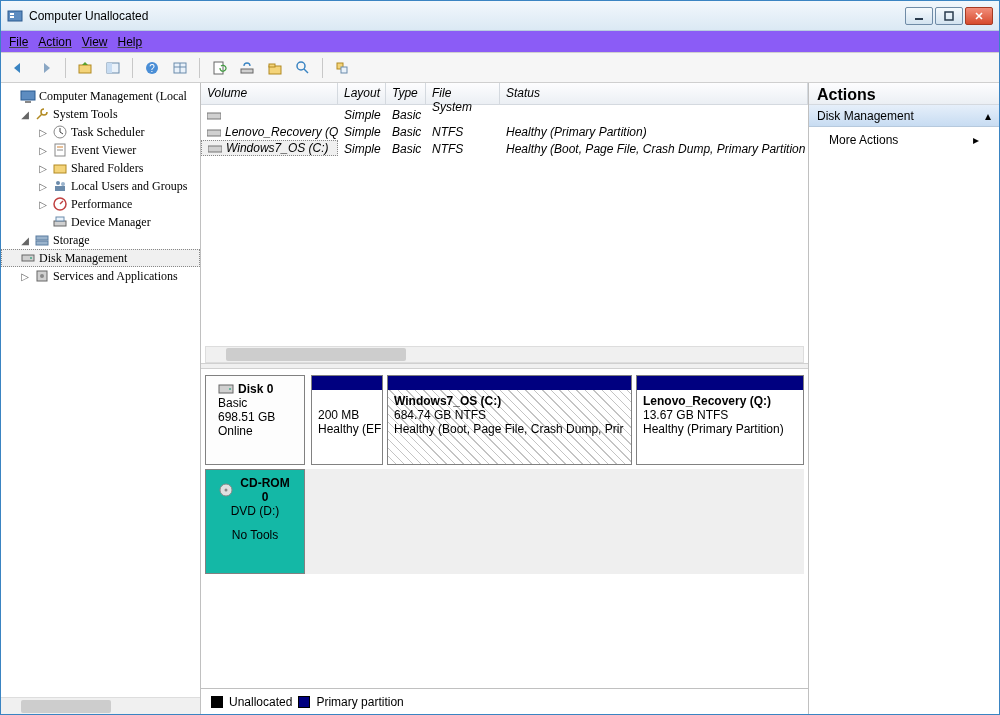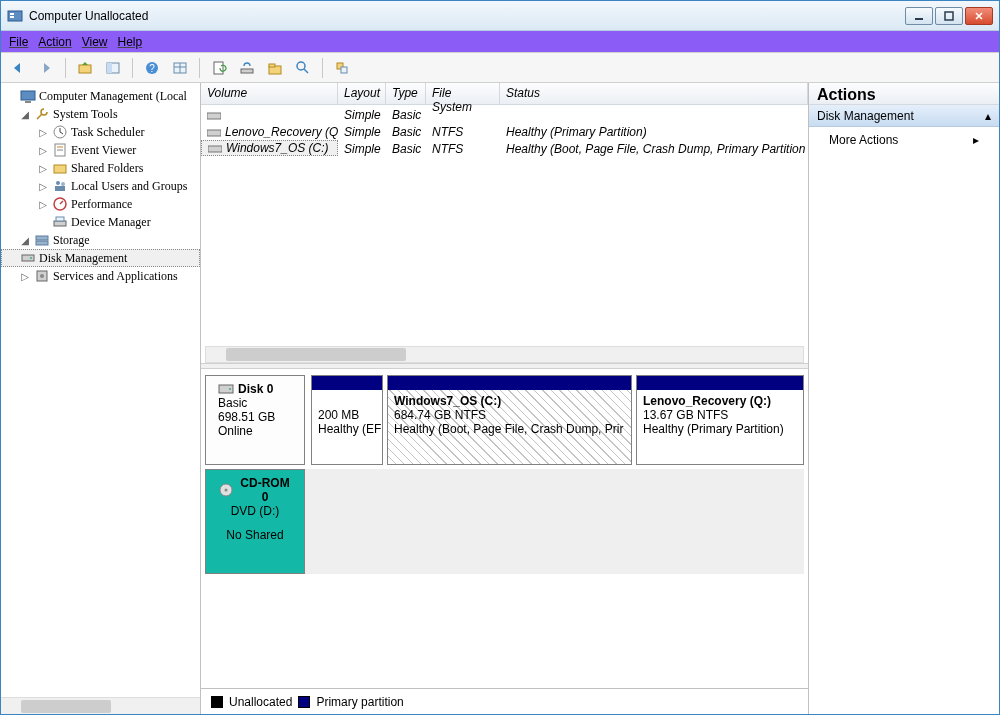--- a/index.html
+++ b/index.html
@@ -384,21 +384,21 @@
             <span class="disk-icon">
                 <svg width="16" height="14" viewBox="0 0 16 14">
                   <circle cx="8" cy="7" r="6" fill="#e0e0e0" stroke="#888"></circle>
                   <circle cx="8" cy="7" r="1.5" fill="#888"></circle>
                 </svg>
               </span>
             <span>CD-ROM 0</span>
           </div>
           <div>DVD (D:)</div>
           <div style="height:10px"></div>
-          <div>No Shared</div>
+          <div>No Tools</div>
         </div>
         <div style="flex:1"></div>
       </div>
 
       <div style="flex:1"></div>
 
       <div class="legend">
         <span class="sw" style="background:#000"></span>
         <span>Unallocated</span>
         <span class="sw" style="background:#000080"></span>

